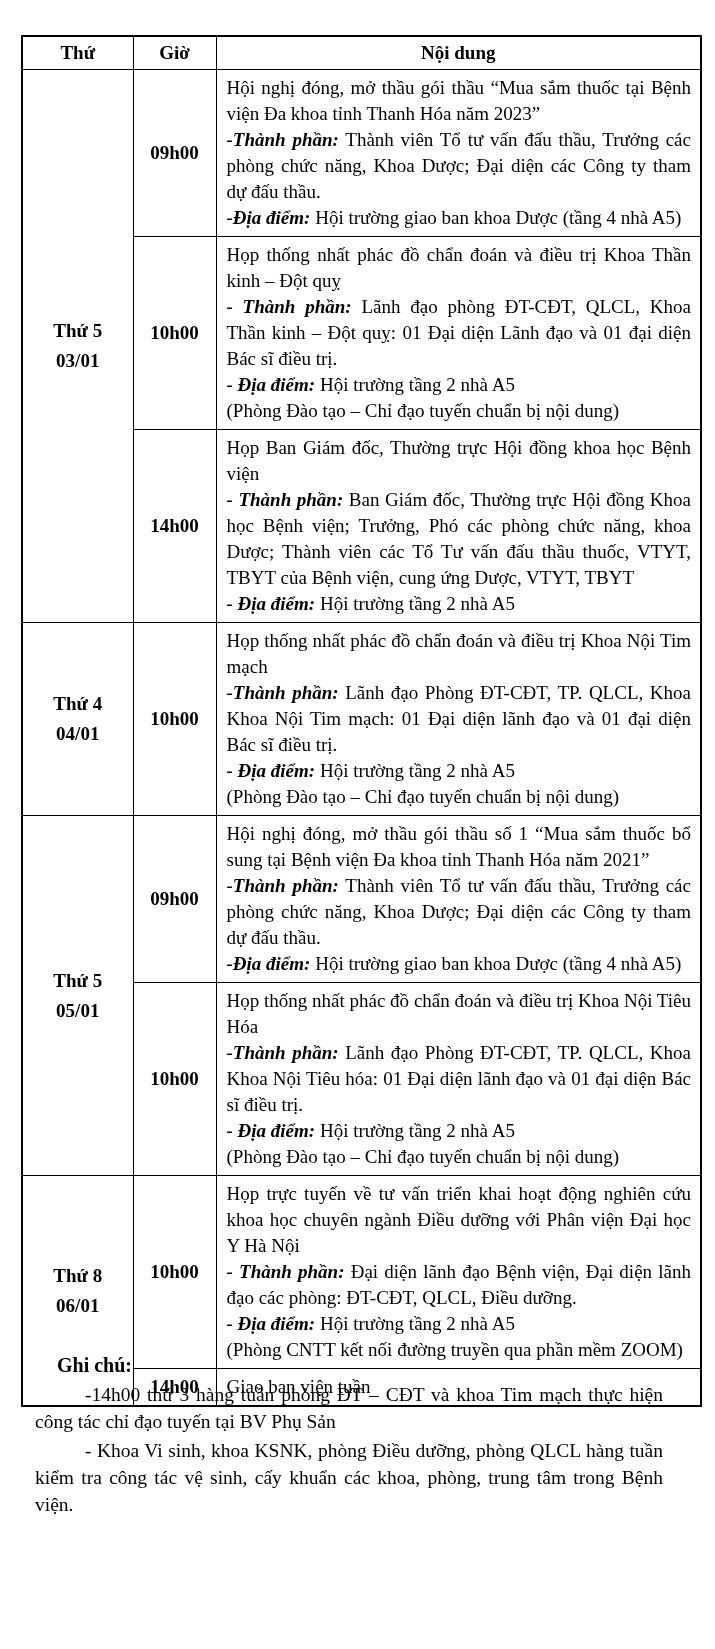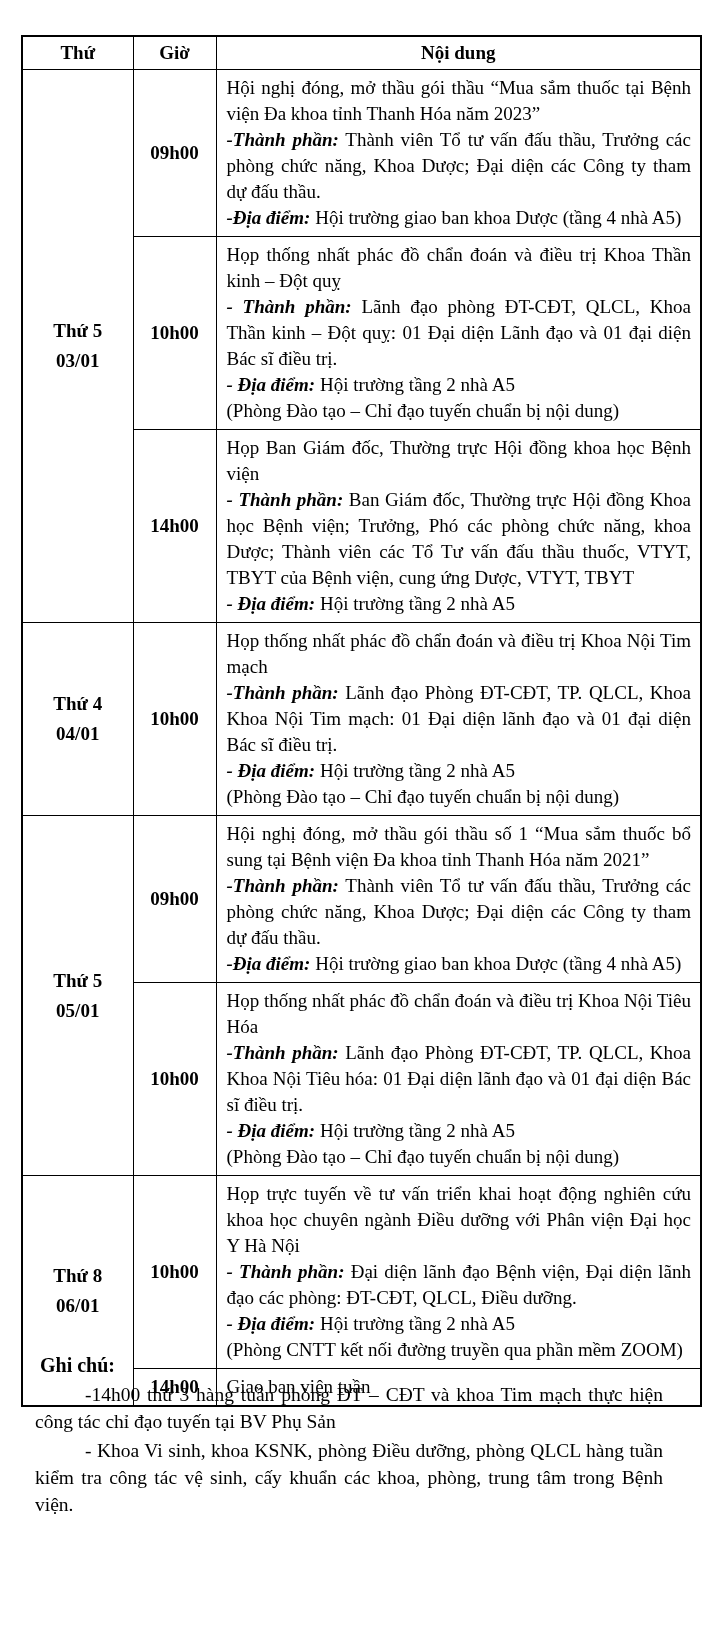--- a/index.html
+++ b/index.html
@@ -59,21 +59,21 @@
   .notes {
     position: absolute;
     left: 35px;
     top: 1352px;
     width: 628px;
     font-size: 19.5px;
   }
   .notes-heading {
     font-weight: bold;
     font-size: 20px;
-    margin-left: 5px;
+    margin-left: 22px;
     line-height: 27px;
   }
   .note-item {
     text-indent: 50px;
     text-align: justify;
     line-height: 27px;
     margin-top: 2px;
   }
 </style>
 </head>

